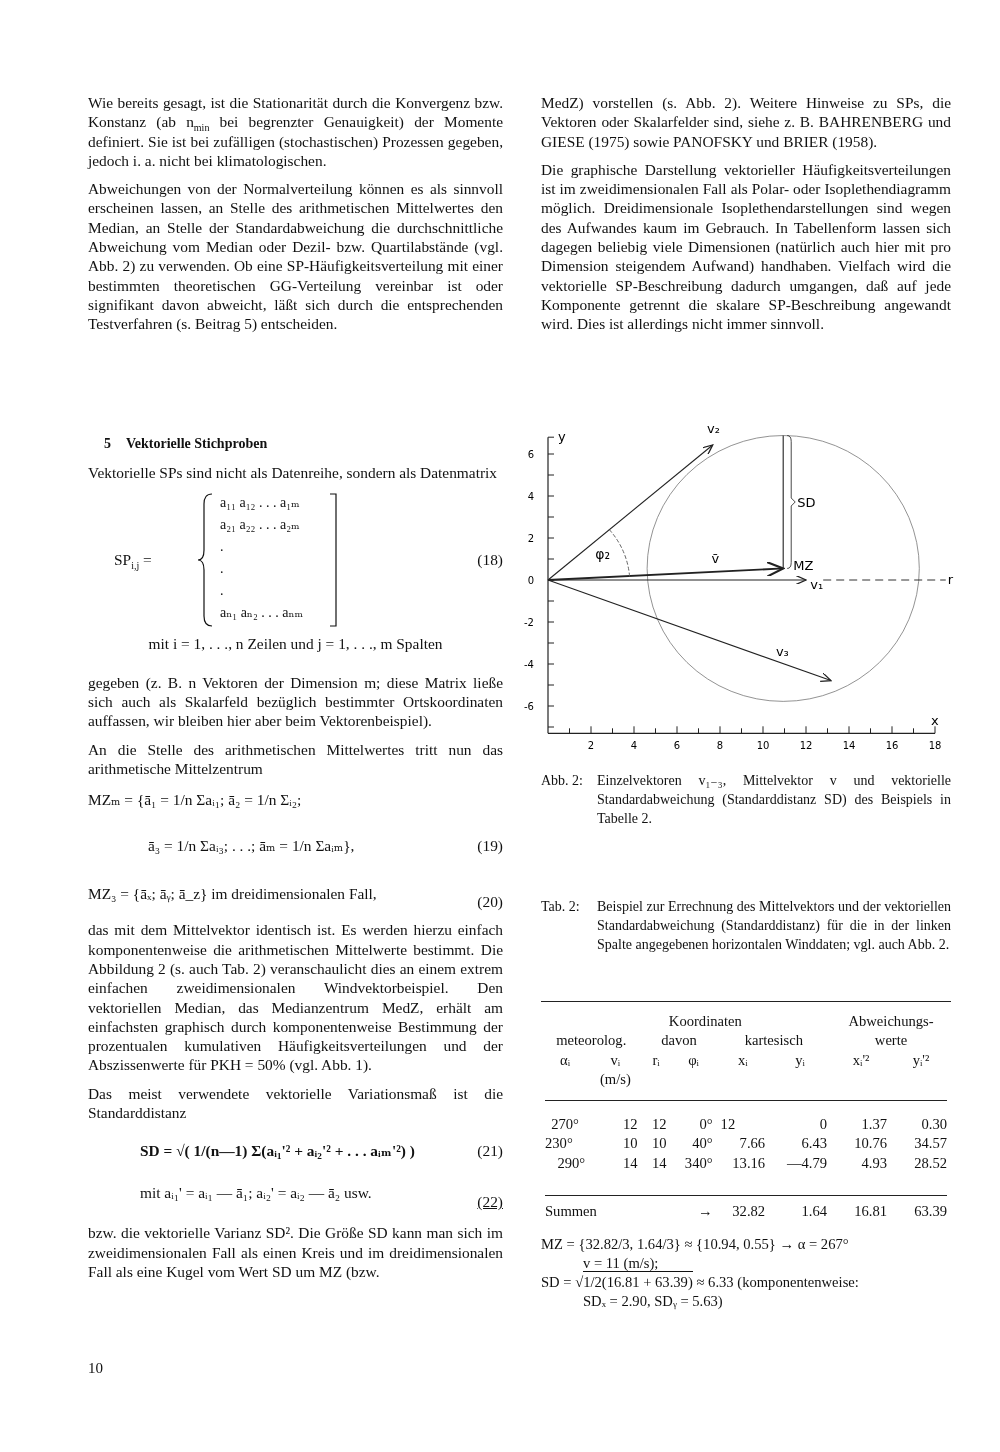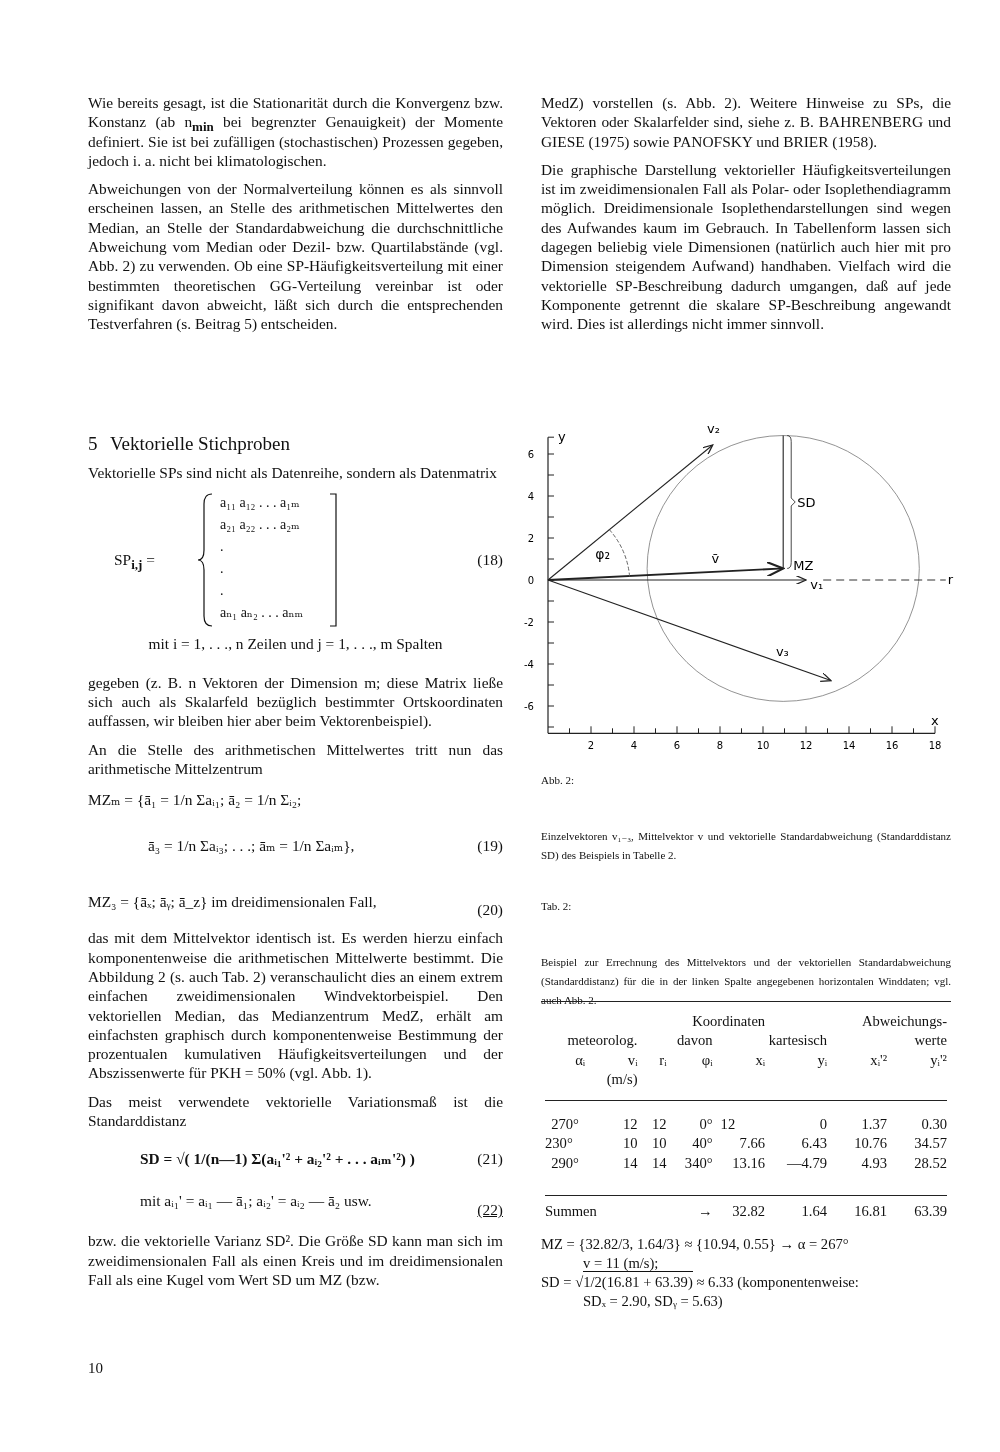--- a/index.html
+++ b/index.html
@@ -2,31 +2,31 @@
 <html><head>
 <meta charset="utf-8">
 <style>
   html,body{margin:0;padding:0;background:#fff;}
   body{width:1000px;height:1452px;position:relative;overflow:hidden;
        font-family:"Liberation Serif", "DejaVu Serif", serif;color:#111;}
   .col{position:absolute;font-size:15.4px;line-height:19.3px;text-align:justify;}
   .left{left:88px;width:415px;}
   .right{left:541px;width:410px;}
   p{margin:0 0 9px 0;}
-  h2{font-size:19px;font-weight:normal;margin:0 0 10px 0;}
+  h2{font-size:14px;font-weight:bold;margin:0 0 10px 16px;}
   h2 .num{display:inline-block;width:22px;}
   .eq{position:relative;}
   .eqno{position:absolute;right:0;}
-  sub,sup{font-size:13px;line-height:0;font-weight:bold;}
-  .caption{font-size:11px;line-height:19px;display:flex;flex-direction:column;}
+  sub,sup{font-size:10px;line-height:0;}
+  .caption{font-size:14px;line-height:19px;display:flex;}
   .caption .lab{flex:0 0 56px;}
   .caption .txt{flex:1;text-align:justify;}
   table{border-collapse:collapse;font-size:14.6px;width:100%;}
   td{padding:0 4px;text-align:right;white-space:nowrap;}
-  .hd td{text-align:right;margin-top:28px;}
+  .hd td{text-align:center;margin-top:28px;}
   .rule{border-top:1.3px solid #222;}
   .pageno{position:absolute;left:88px;top:1360px;font-size:15px;}
   .sqrt{border-top:1.2px solid #111;padding-top:2px;}
   svg text{font-family:"DejaVu Sans", sans-serif;}
 </style>
 </head>
 <body>
 
 <div class="col left" style="top:93px;">
   <p><span>Wie bereits gesagt, ist die Stationarität durch die Konvergenz bzw. Konstanz (ab n</span><sub>min</sub><span> bei begrenzter Genauigkeit) der Momente definiert. Sie ist bei zufälligen (stochastischen) Prozessen gegeben, jedoch i. a. nicht bei klimatologischen.</span></p>
@@ -58,21 +58,21 @@
   <div style="text-align:center;margin:6px 0 20px 0;">mit i = 1, . . ., n Zeilen und j = 1, . . ., m Spalten</div>
 
   <p>gegeben (z. B. n Vektoren der Dimension m; diese Matrix ließe sich auch als Skalarfeld bezüglich bestimmter Ortskoordinaten auffassen, wir bleiben hier aber beim Vektorenbeispiel).</p>
   <p>An die Stelle des arithmetischen Mittelwertes tritt nun das arithmetische Mittelzentrum</p>
 
   <div class="eq" style="height:90px;margin-top:12px;">
     <div style="position:absolute;left:0;top:0;">MZₘ = {ā₁ = 1/n Σaᵢ₁; ā₂ = 1/n Σᵢ₂;</div>
     <div style="position:absolute;left:60px;top:46px;">ā₃ = 1/n Σaᵢ₃; . . .; āₘ = 1/n Σaᵢₘ},</div>
     <span class="eqno" style="top:46px;">(19)</span>
   </div>
-  <div class="eq" style="height:26px;margin-top:12px;">
+  <div class="eq" style="height:26px;margin-top:4px;">
     <span>MZ₃ = {āₓ; āᵧ; ā_z} im dreidimensionalen Fall,</span>
     <span class="eqno" style="top:8px;">(20)</span>
   </div>
 
   <p style="margin-top:10px;">das mit dem Mittelvektor identisch ist. Es werden hierzu einfach komponentenweise die arithmetischen Mittelwerte bestimmt. Die Abbildung 2 (s. auch Tab. 2) veranschaulicht dies an einem extrem einfachen zweidimensionalen Windvektorbeispiel. Den vektoriellen Median, das Medianzentrum MedZ, erhält am einfachsten graphisch durch komponentenweise Bestimmung der prozentualen kumulativen Häufigkeitsverteilungen und der Abszissenwerte für PKH = 50% (vgl. Abb. 1).</p>
   <p>Das meist verwendete vektorielle Variationsmaß ist die Standarddistanz</p>
 
   <div class="eq" style="height:40px;">
     <span style="position:absolute;left:52px;top:10px;font-weight:bold;">SD = √( 1/(n—1) Σ(aᵢ₁'² + aᵢ₂'² + . . . aᵢₘ'²) )</span>
     <span class="eqno" style="top:10px;">(21)</span>
@@ -240,21 +240,21 @@
           <td style="text-align: left;">230°</td>
           <td>10</td>
           <td>10</td>
           <td>40°</td>
           <td>7.66</td>
           <td>6.43</td>
           <td>10.76</td>
           <td>34.57</td>
         </tr>
         <tr>
-          <td style="text-align: center;">290°</td>
+          <td style="text-align: right;">290°</td>
           <td>14</td>
           <td>14</td>
           <td>340°</td>
           <td>13.16</td>
           <td>—4.79</td>
           <td>4.93</td>
           <td>28.52</td>
         </tr>
       </tbody>
     <tbody>

